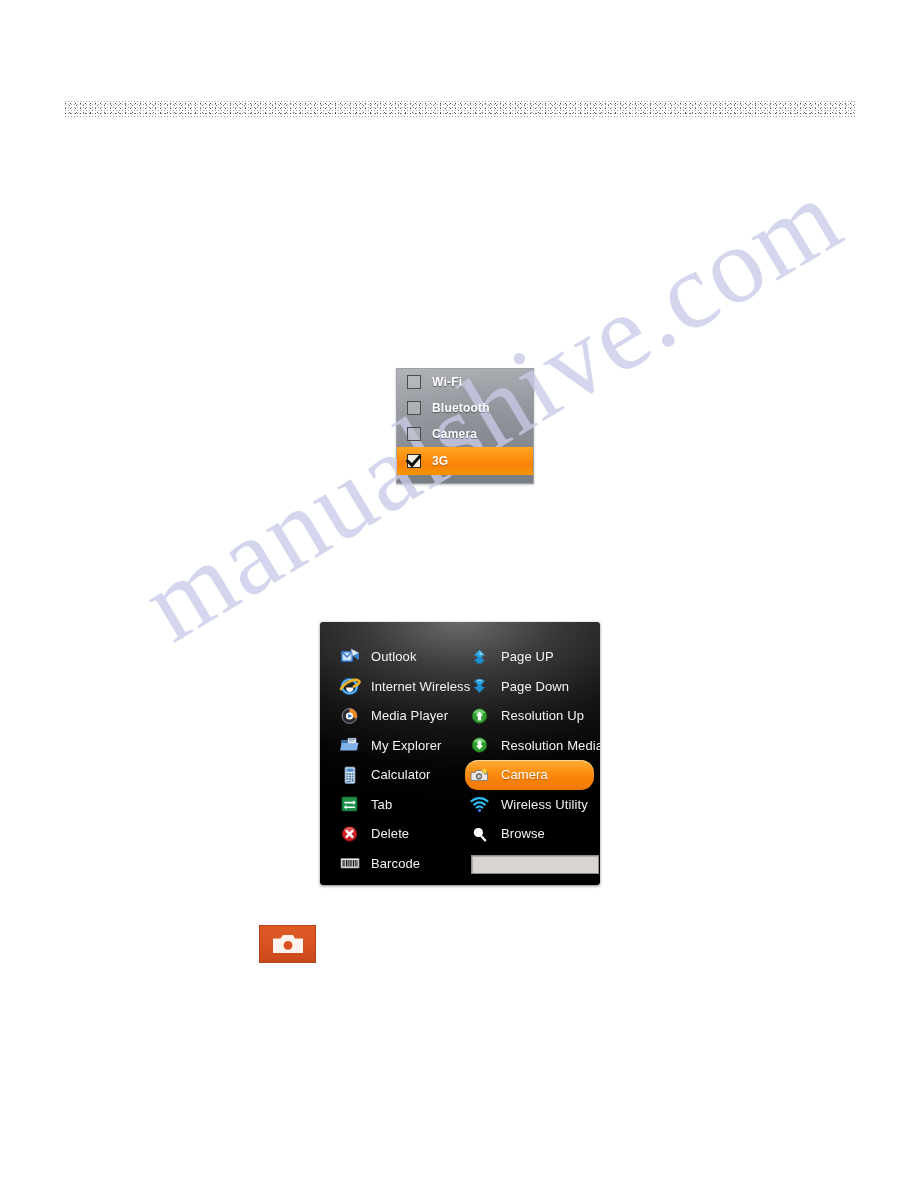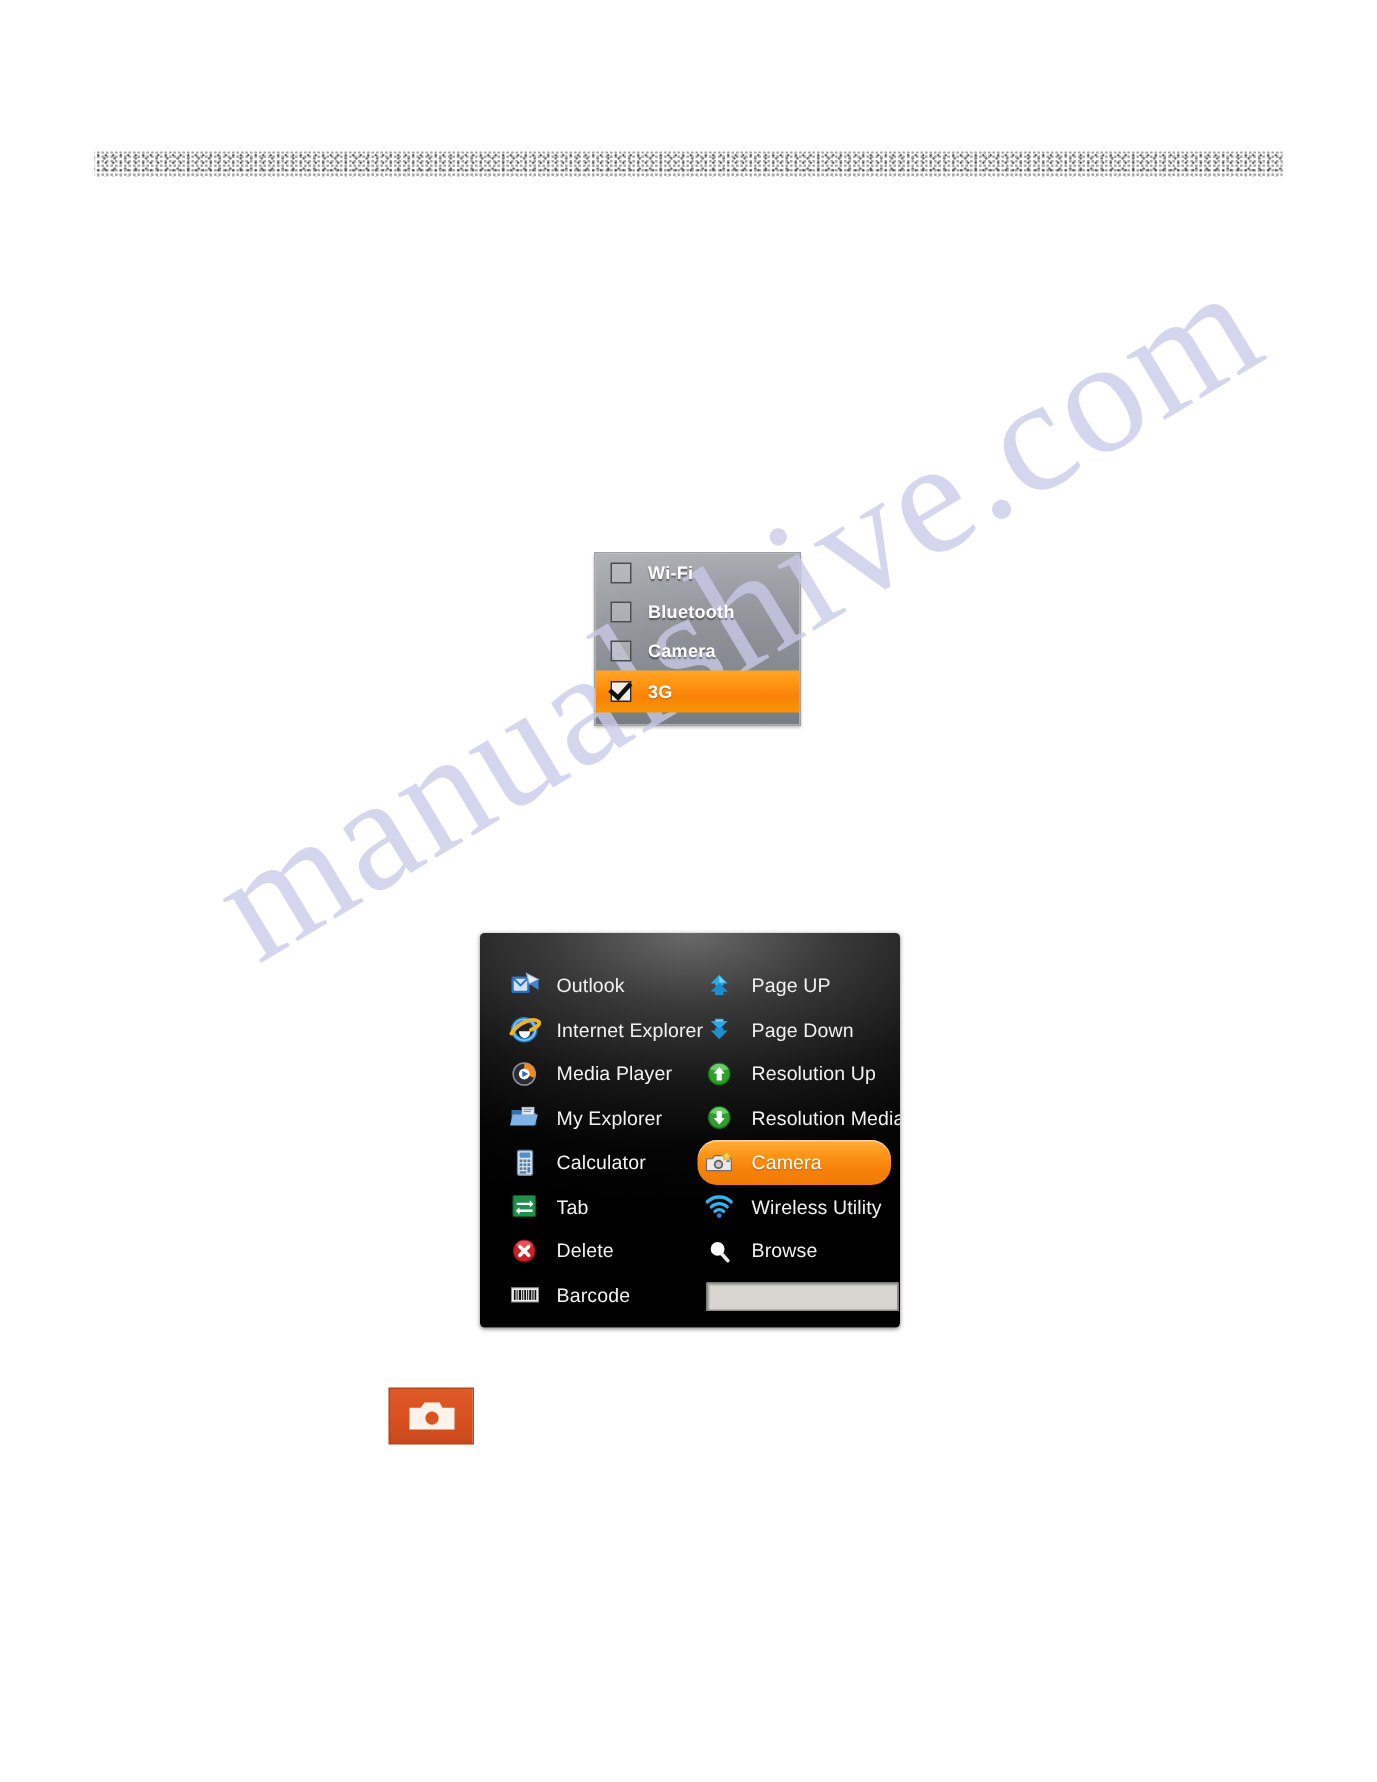--- a/index.html
+++ b/index.html
@@ -292,21 +292,21 @@
 
         <div class="menu-item">
           <span class="menu-icon">
             <svg viewBox="0 0 22 20">
               <ellipse cx="10.5" cy="10.5" rx="7.4" ry="7" fill="none" stroke="#1f7fd4" stroke-width="3"></ellipse>
               <ellipse cx="10.5" cy="10.5" rx="7.4" ry="7" fill="none" stroke="#7fc4f2" stroke-width="1.1"></ellipse>
               <path d="M2 13 C6 6, 16 2, 20 5 C21.5 6.4, 19 9, 15 10.5" fill="none" stroke="#f2b228" stroke-width="2.6" stroke-linecap="round"></path>
               <path d="M7 11.5 L14.5 11.5 C14.5 14.6 12.6 16 10.7 16 C8.7 16 7.1 14.4 7 11.5 Z" fill="#ffffff"></path>
             </svg>
           </span>
-          <span class="menu-label">Internet Explorer</span>
+          <span class="menu-label">Internet Wireless</span>
         </div>
 
         <div class="menu-item">
           <span class="menu-icon">
             <svg viewBox="0 0 22 20">
               <circle cx="10.5" cy="10" r="7.4" fill="#2a2d33"></circle>
               <circle cx="10.5" cy="10" r="7.4" fill="none" stroke="#8d9099" stroke-width="1"></circle>
               <path d="M10.5 2.6 A7.4 7.4 0 0 1 17.3 12.6 L10.5 10 Z" fill="#f08a1e"></path>
               <circle cx="10.5" cy="10" r="3.6" fill="#ffffff"></circle>
               <path d="M9.2 7.8 L13.2 10 L9.2 12.2 Z" fill="#2a6fc4"></path>

